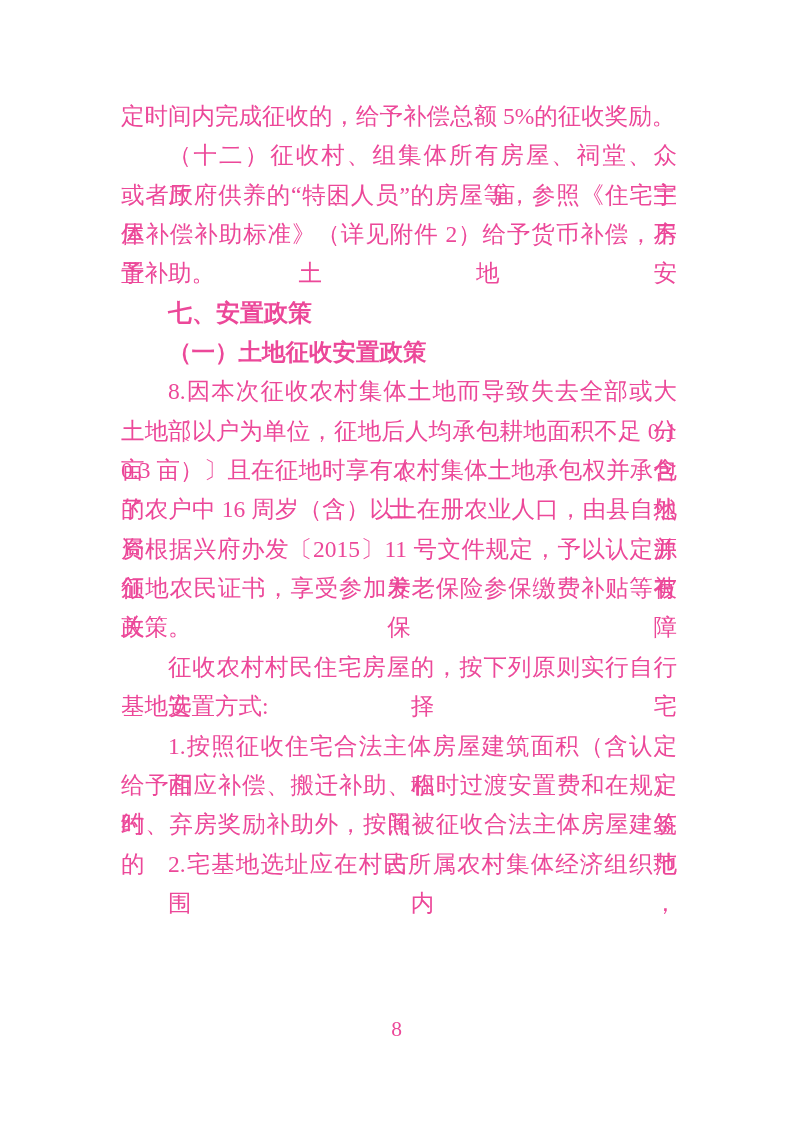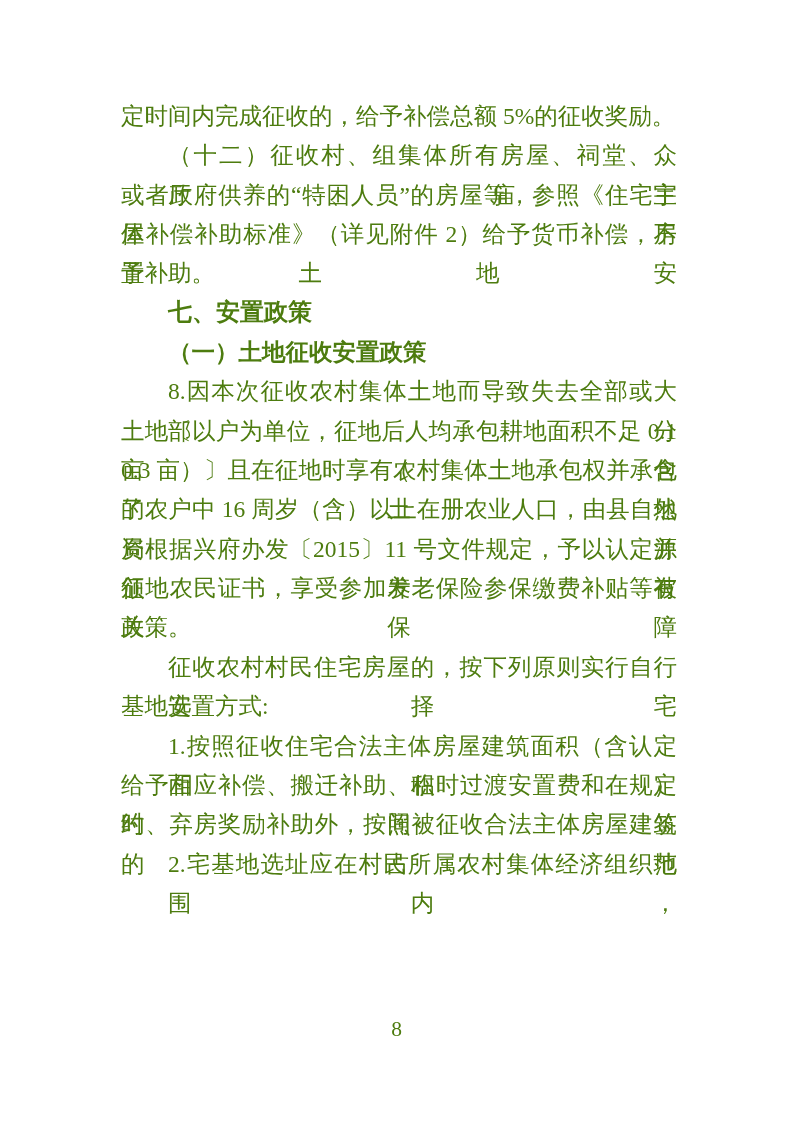--- a/index.html
+++ b/index.html
@@ -7,21 +7,21 @@
     padding: 0;
     background: #ffffff;
   }
   .page {
     position: relative;
     width: 793px;
     height: 1122px;
     background: #ffffff;
     overflow: hidden;
     font-family: "Liberation Serif", "DejaVu Serif", serif;
-    color: #4d7c0f;
+    color: #ec4899;
   }
   .textblock {
     position: absolute;
     left: 121px;
     top: 97px;
     width: 556px;
   }
   .line {
     height: 39.35px;
     line-height: 39.35px;
@@ -31,21 +31,21 @@
   }
   .just {
     white-space: normal;
     text-align: justify;
     text-align-last: justify;
   }
   .indent {
     padding-left: 47px;
   }
   .h-main {
-    font-family: Liberation Mono, monospace;
+    font-family: Liberation Serif, serif;
     font-weight: 700;
     font-size: 24px;
   }
   .h-sub {
     font-weight: 700;
     font-size: 23.5px;
   }
   .footer {
     position: absolute;
     left: 0;

